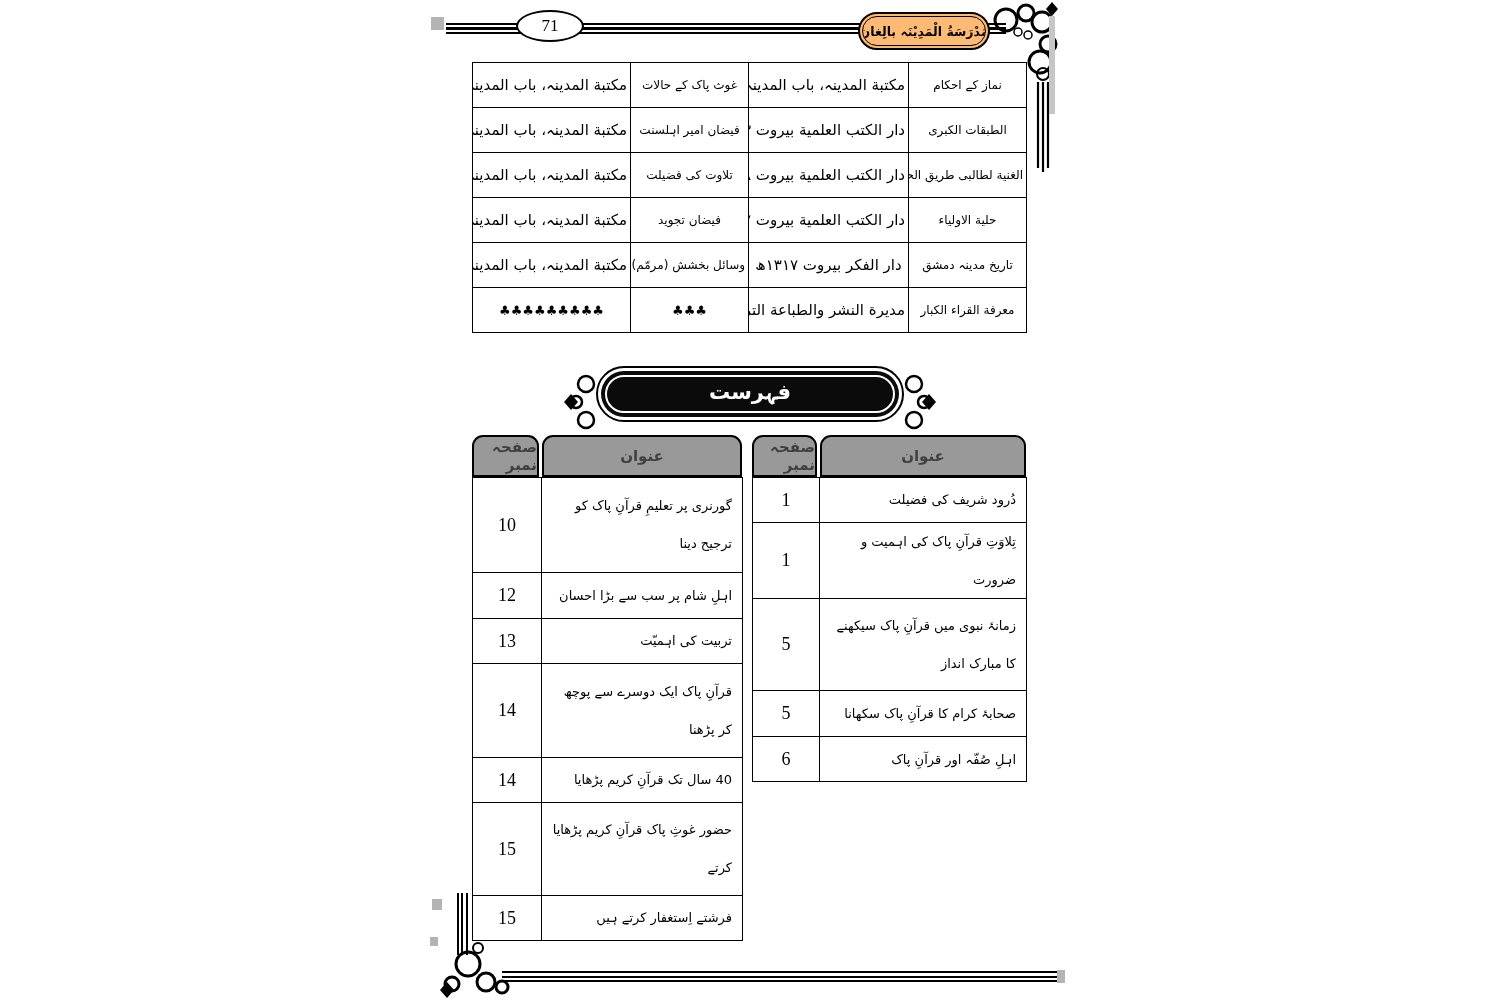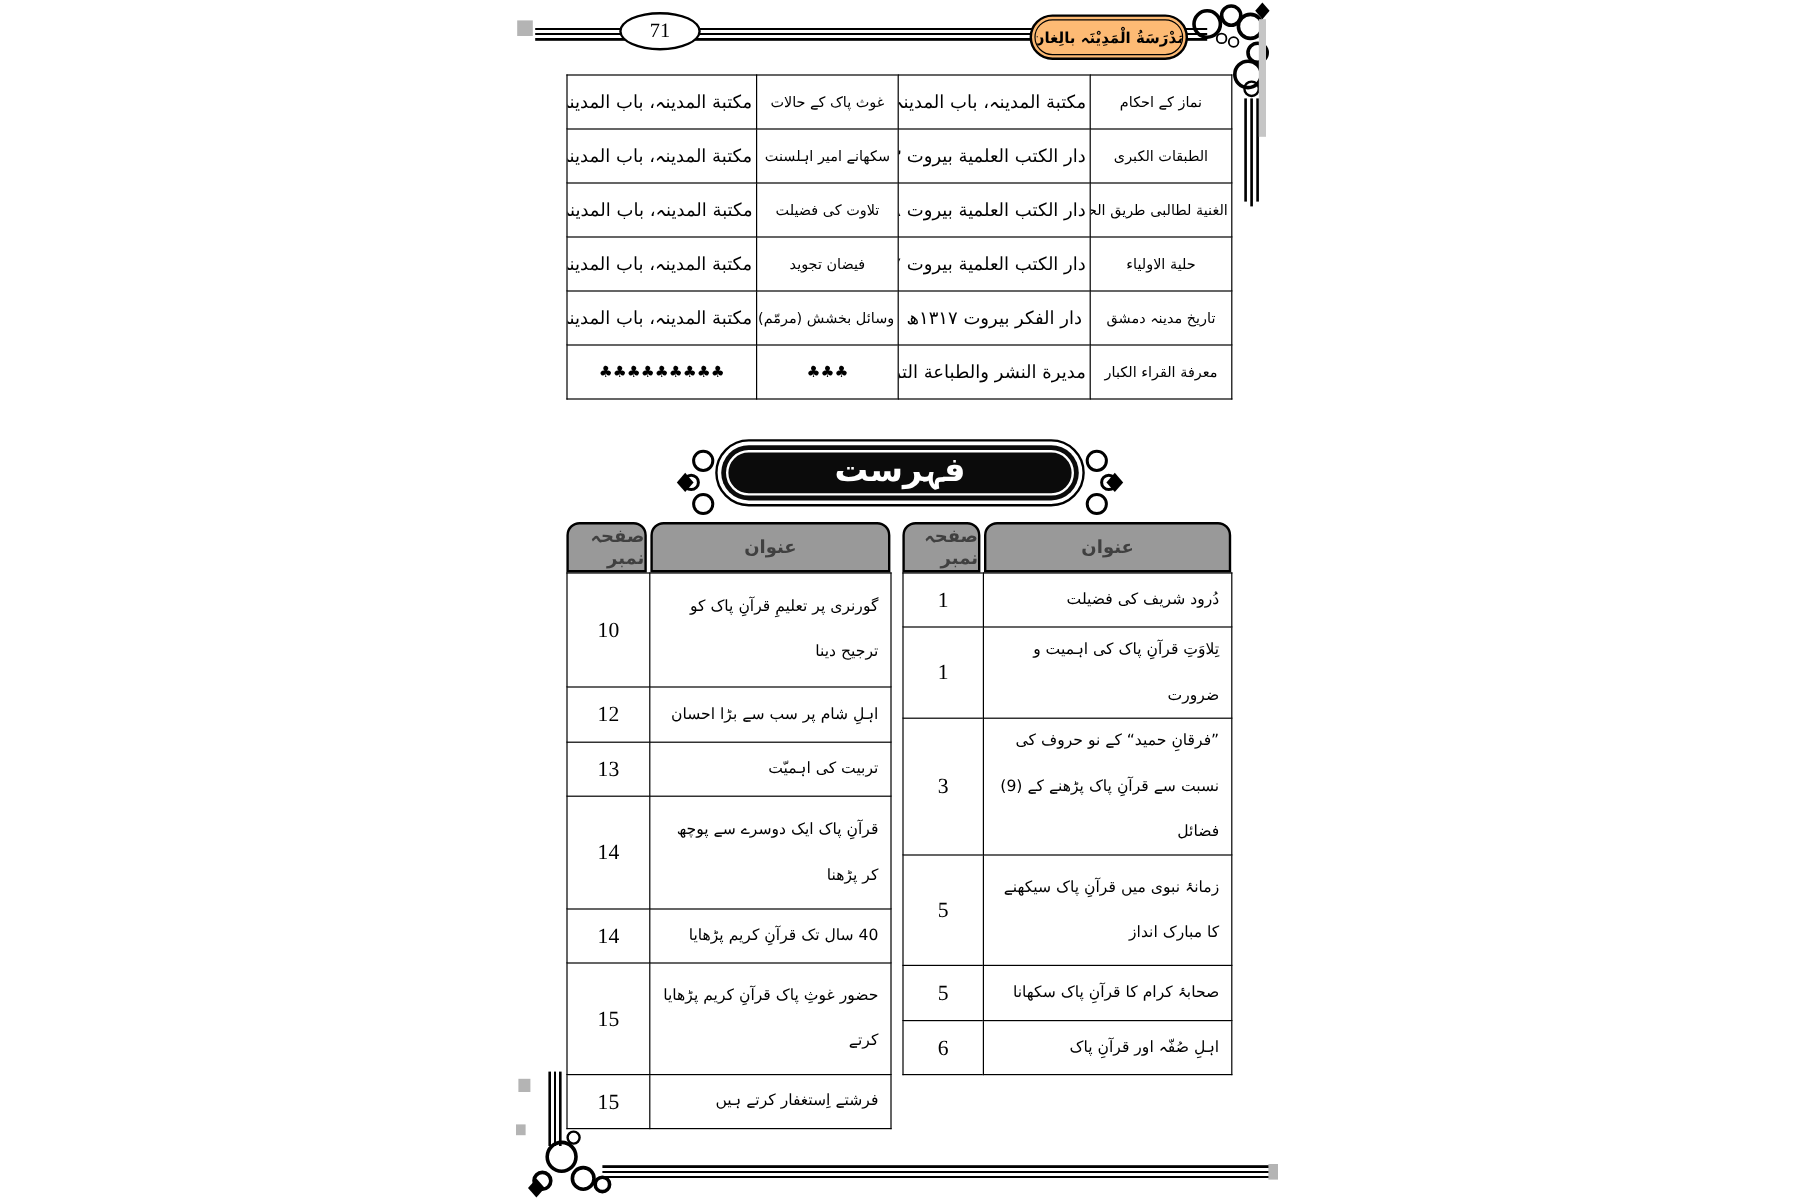--- a/index.html
+++ b/index.html
@@ -29,21 +29,21 @@
                 white-space:nowrap;overflow:hidden;font-size:12px;padding:1px 3px;}
   .ref-table td.pub{font-size:15px;}
   .ref-table td.clubs{font-size:13px;letter-spacing:0;}
   
   .banner{position:absolute;left:596px;top:366px;width:308px;height:56px;border:2px solid #000;
           border-radius:30px;background:#fff;padding:3px;box-sizing:border-box;z-index:2;}
   .banner-black{width:100%;height:100%;background:#0b0b0b;border-radius:24px;box-sizing:border-box;
                 display:flex;}
   .banner-white-line{flex:1;margin:4px;border:2px solid #fff;border-radius:20px;
                      display:flex;align-items:center;justify-content:center;}
-  .banner-label{color:#fff;font-weight:bold;font-size:28px;direction:rtl;line-height:1;padding-bottom:4px;}
+  .banner-label{color:#fff;font-weight:bold;font-size:21px;direction:rtl;line-height:1;padding-bottom:4px;}
   .banner-orn{position:absolute;top:372px;}
   
   .toc-table{position:absolute;top:435px;}
   .toc-head{display:flex;direction:rtl;gap:3px;height:42px;}
   .toc-head .th{background:#999999;border:2px solid #000;border-radius:11px 11px 0 0;box-sizing:border-box;
                 color:#404040;font-weight:bold;font-size:15px;display:flex;align-items:center;justify-content:center;
                 direction:rtl;}
   .toc-body{border-collapse:collapse;table-layout:fixed;direction:rtl;}
   .toc-body td{border:1.5px solid #000;vertical-align:middle;overflow:hidden;}
   .toc-body td.t{font-size:13px;line-height:2.9;text-align:right;padding:0 10px;}
@@ -94,21 +94,21 @@
     <tbody>
       <tr>
         <td>نماز کے احکام</td>
         <td class="pub">مکتبة المدینہ، باب المدینہ ۱۴۳۵ھ</td>
         <td>غوث پاک کے حالات</td>
         <td class="pub">مکتبة المدینہ، باب المدینہ ۱۴۲۷ھ</td>
       </tr>
       <tr>
         <td>الطبقات الکبری</td>
         <td class="pub">دار الکتب العلمیة بیروت ۱۴۳۳ھ</td>
-        <td>سکھانے امیر اہلسنت</td>
+        <td>فیضان امیر اہلسنت</td>
         <td class="pub">مکتبة المدینہ، باب المدینہ ۱۴۲۹ھ</td>
       </tr>
       <tr>
         <td>الغنیة لطالبی طریق الحق</td>
         <td class="pub">دار الکتب العلمیة بیروت ۱۴۲۸ھ</td>
         <td>تلاوت کی فضیلت</td>
         <td class="pub">مکتبة المدینہ، باب المدینہ</td>
       </tr>
       <tr>
         <td>حلیة الاولیاء</td>
@@ -166,24 +166,20 @@
           <col style="width:67px">
         </colgroup>
       <tbody>
         <tr style="height:45px">
           <td class="t">دُرود شریف کی فضیلت</td>
           <td class="p">1</td>
         </tr>
         <tr style="height:45px">
           <td class="t">تِلاوَتِ قرآنِ پاک کی اہمیت و ضرورت</td>
           <td class="p">1</td>
-        </tr>
-        <tr style="height:93px">
-          <td class="t">”فرقانِ حمید“ کے نو حروف کی نسبت سے قرآنِ پاک پڑھنے کے (9) فضائل</td>
-          <td class="p">3</td>
         </tr>
         <tr style="height:92px">
           <td class="t">زمانۂ نبوی میں قرآنِ پاک سیکھنے کا مبارک انداز</td>
           <td class="p">5</td>
         </tr>
         <tr style="height:46px">
           <td class="t">صحابۂ کرام کا قرآنِ پاک سکھانا</td>
           <td class="p">5</td>
         </tr>
         <tr style="height:45px">

